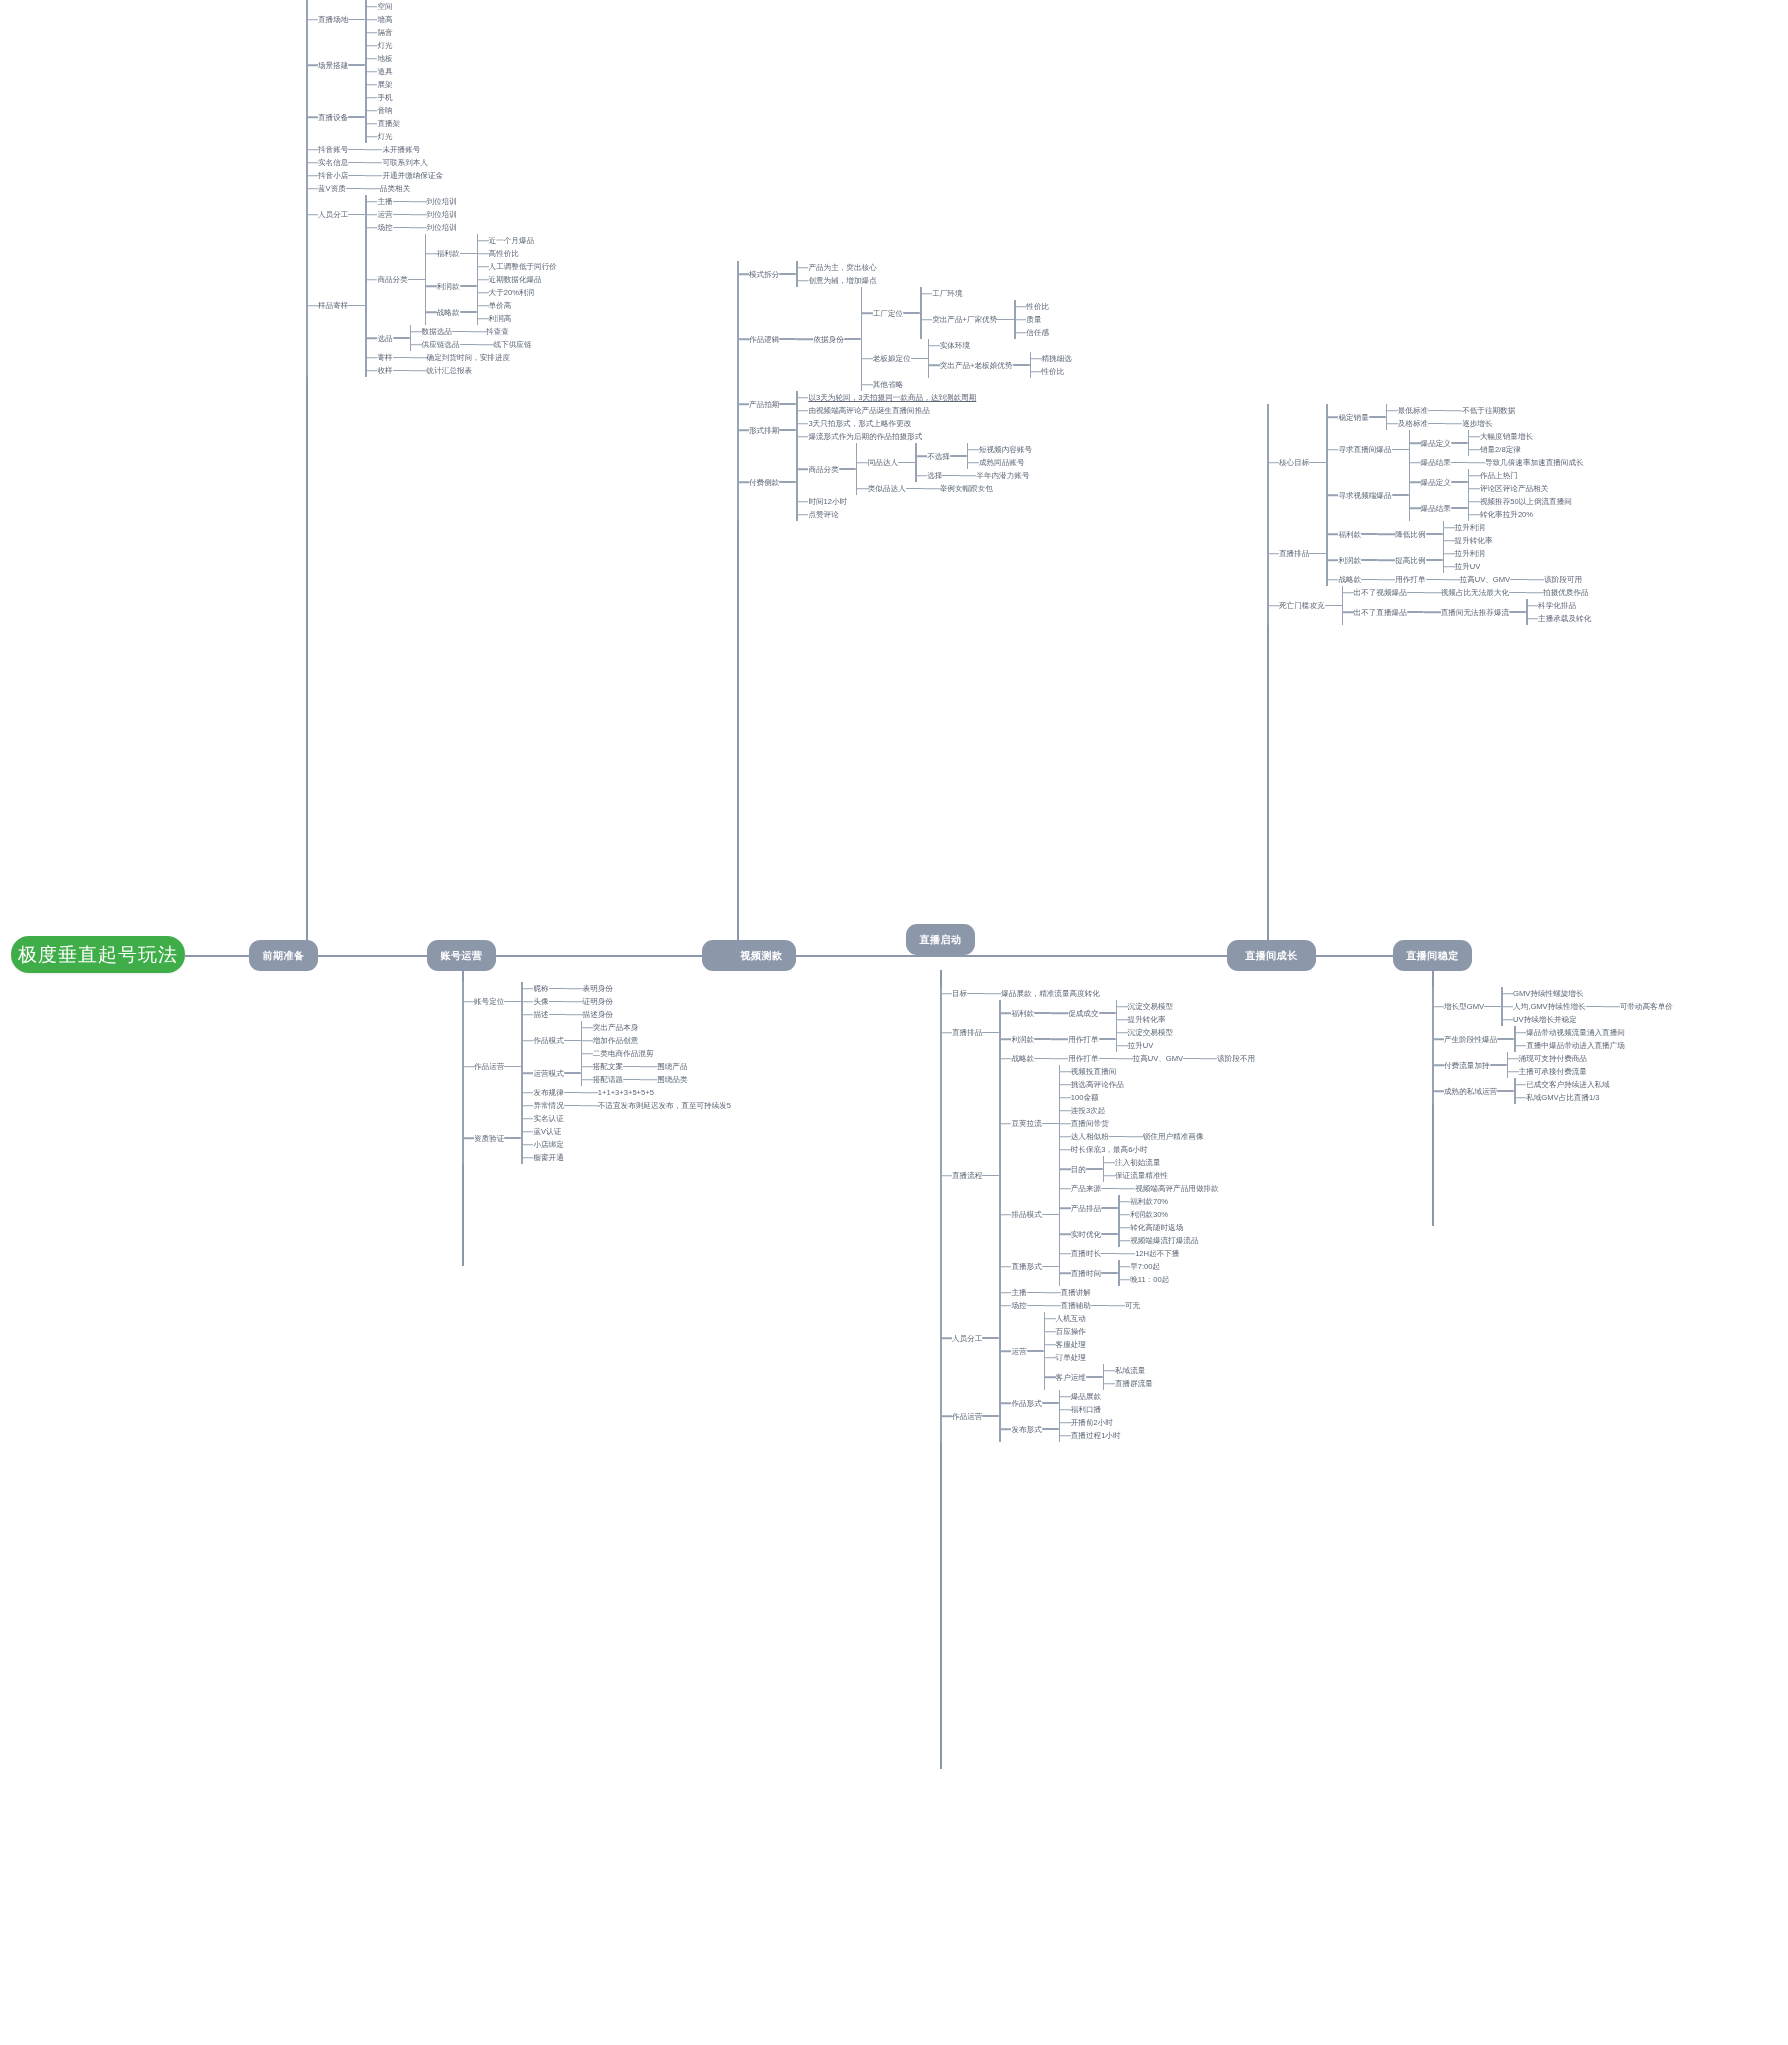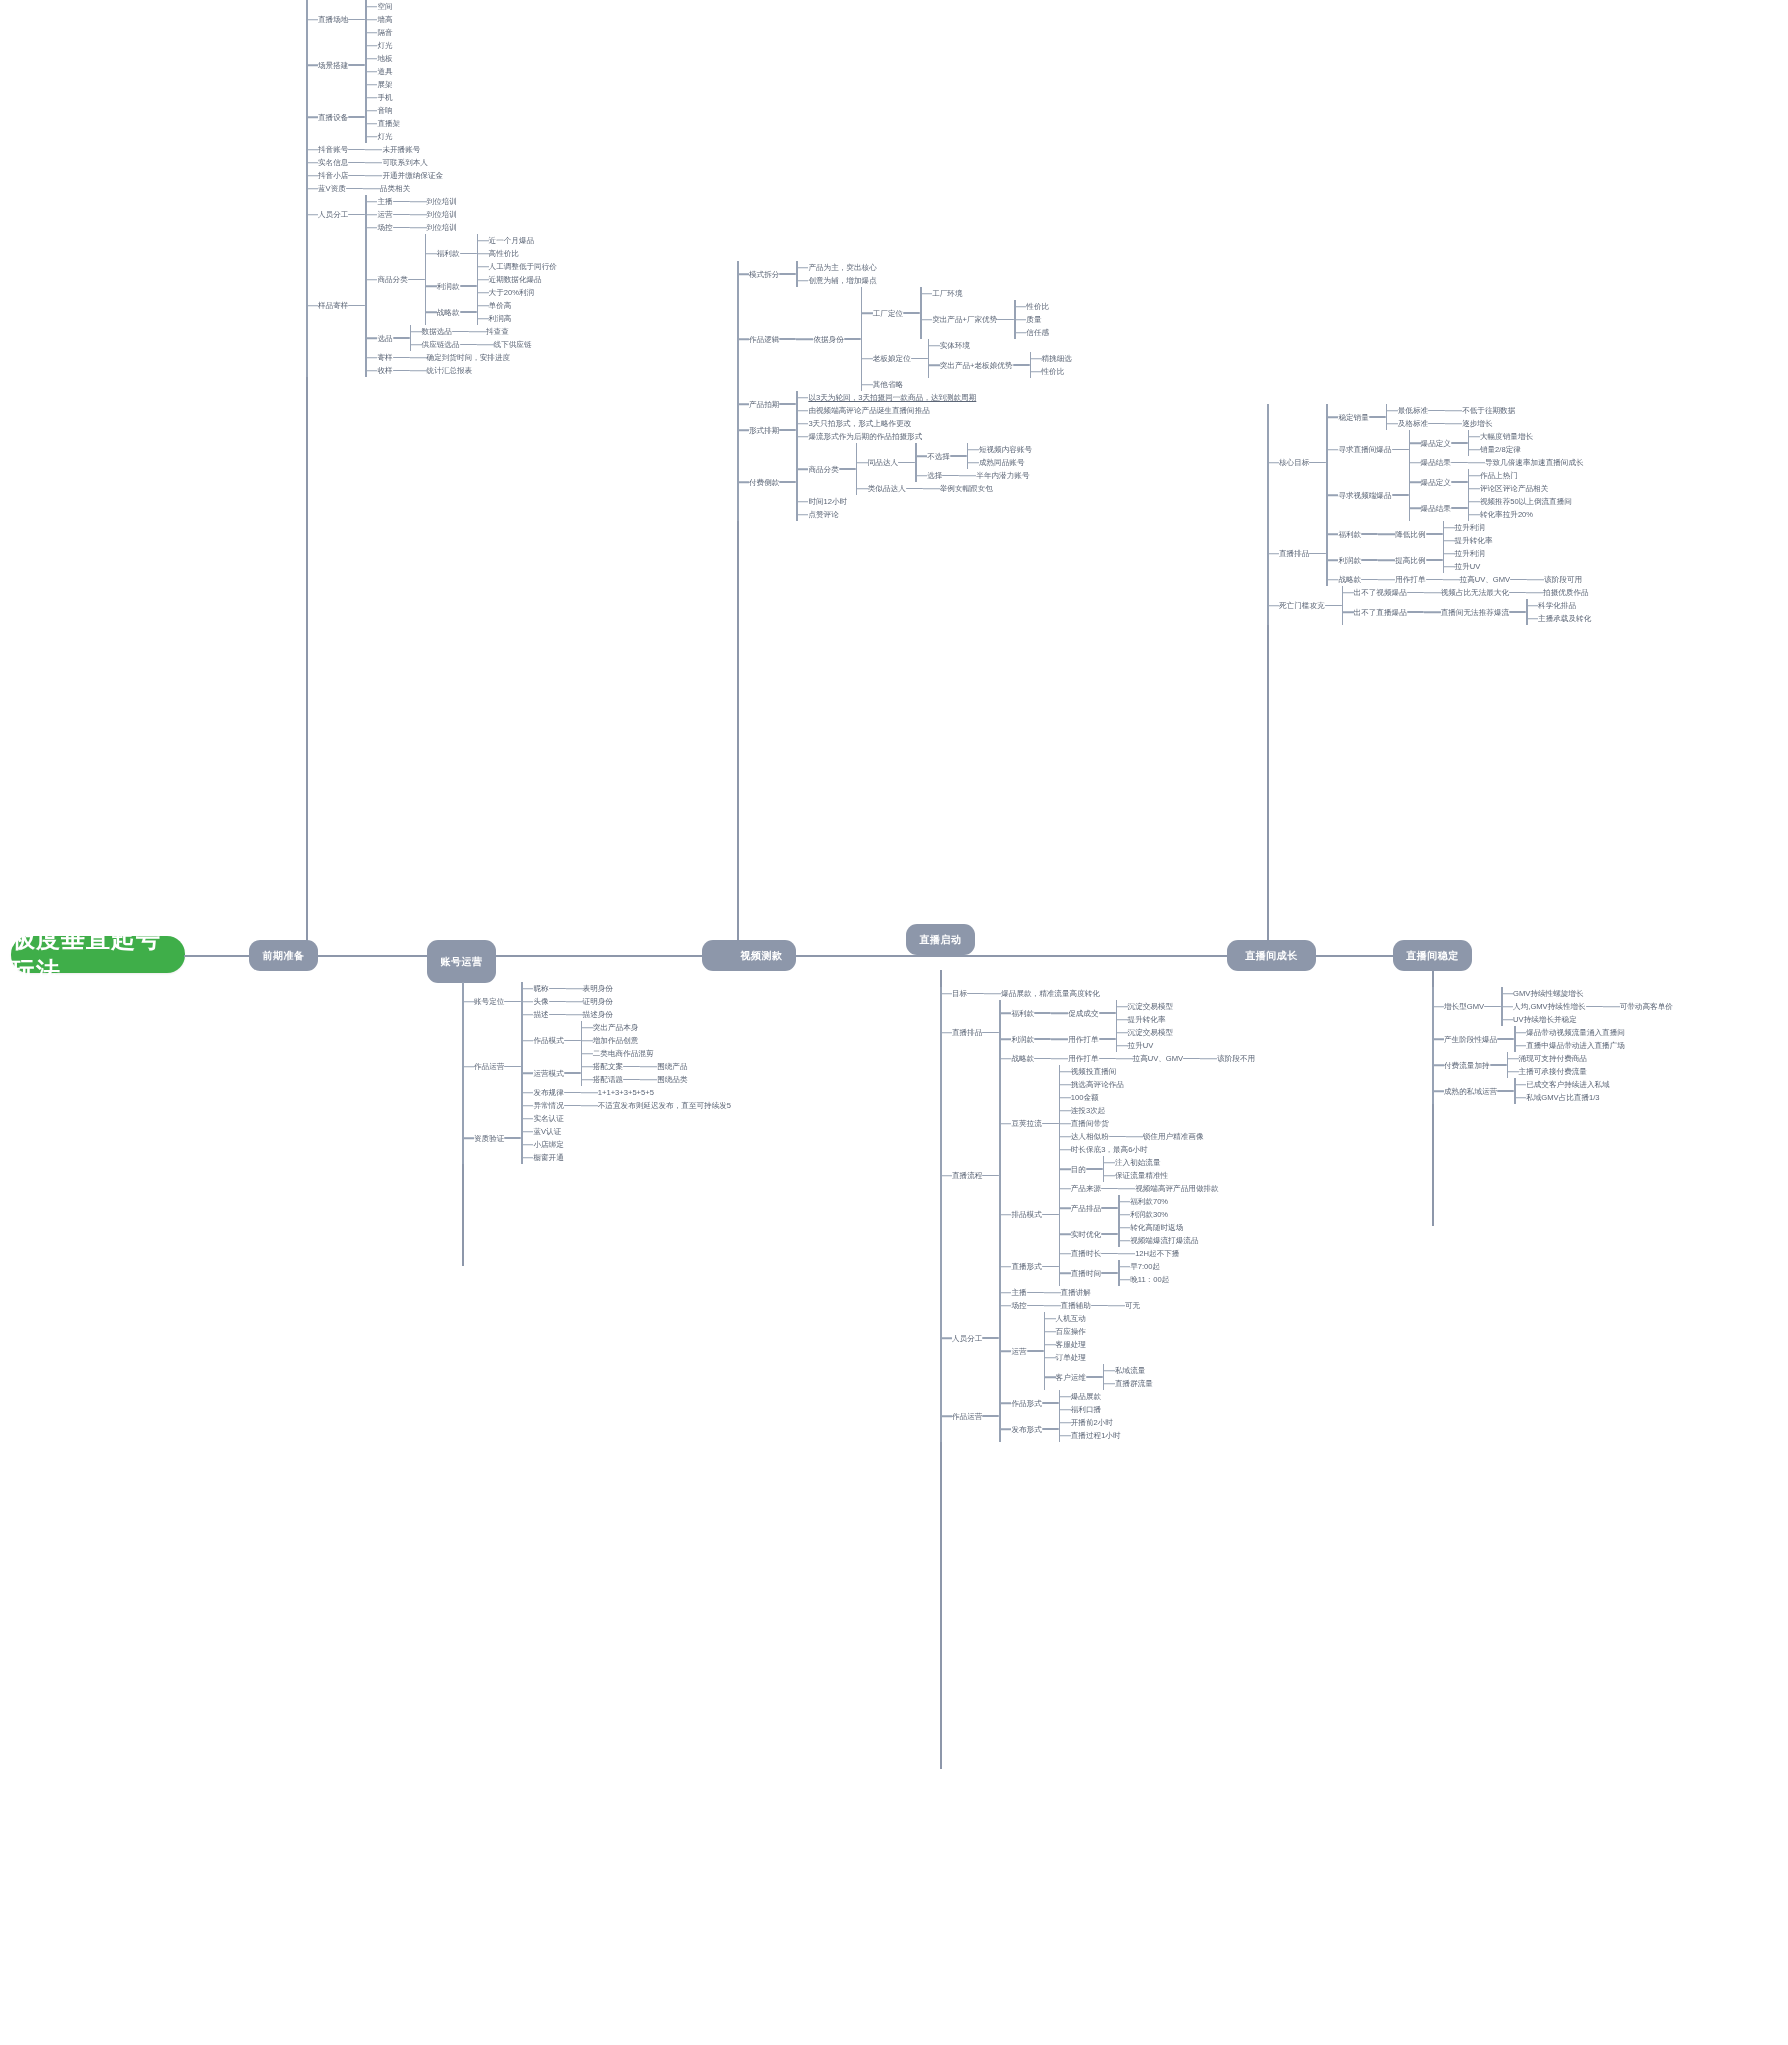--- a/index.html
+++ b/index.html
@@ -3,21 +3,21 @@
 <meta charset="utf-8">
 <style>
   html,body{margin:0;padding:0;background:#fff;}
   body{font-family:"Liberation Sans","DejaVu Sans",sans-serif;color:#4a5568;}
   #canvas{position:relative;width:1788px;height:2046px;background:#fff;overflow:hidden;}
 
   
   .root-node{
     position:absolute;background:#3fae49;color:#fff;border-radius:18px;
     display:flex;align-items:center;justify-content:center;
-    font-size:24px;font-weight:bold;letter-spacing:1px;
+    font-size:19px;font-weight:normal;letter-spacing:1px;
     box-shadow:0 1px 2px rgba(0,0,0,.08);
   }
   .main-node{
     position:absolute;background:#8d97aa;color:#fff;border-radius:11px;
     display:flex;align-items:center;justify-content:center;
     font-size:10px;font-weight:bold;letter-spacing:0.5px;
   }
   .spine{position:absolute;background:#8d97aa;height:1.5px;}
   .stem{position:absolute;background:#8d97aa;width:1.5px;}
 
@@ -56,21 +56,21 @@
 <body>
 
 <div id="canvas">
 
   <div class="spine" style="left:242px;top:955px;width:1184px;"></div>
 
   <div class="root-node" style="left:11px;top:936px;width:174px;height:37px;">极度垂直起号玩法</div>
   <div class="spine" style="left:184px;top:955px;width:64px;"></div>
 
   <div class="main-node" style="left:249px;top:940px;width:69px;height:31px;">前期准备</div>
-  <div class="main-node" style="left:427px;top:940px;width:69px;height:43px;">账号运营</div>
+  <div class="main-node" style="left:427px;top:940px;width:69px;height:31px;">账号运营</div>
   <div class="main-node" style="left:702px;top:940px;width:69px;height:31px;padding-left:25px;">视频测款</div>
   <div class="main-node" style="left:906px;top:924px;width:69px;height:31px;">直播启动</div>
   <div class="main-node" style="left:1227px;top:940px;width:89px;height:31px;">直播间成长</div>
   <div class="main-node" style="left:1393px;top:940px;width:79px;height:31px;">直播间稳定</div>
 
   <div class="stem" style="left:306px;top:148px;height:793px;"></div>
   <div class="stem" style="left:462px;top:970px;height:296px;"></div>
   <div class="stem" style="left:737px;top:316px;height:625px;"></div>
   <div class="stem" style="left:940px;top:970px;height:799px;"></div>
   <div class="stem" style="left:1267px;top:513px;height:428px;"></div>

